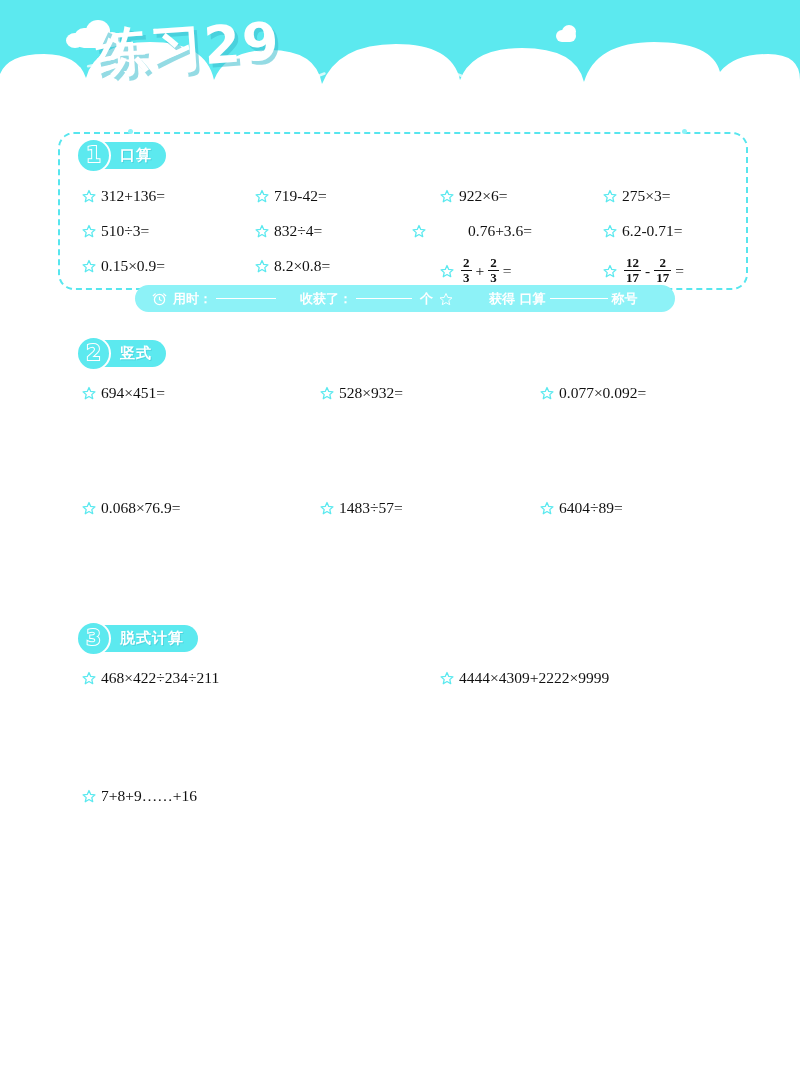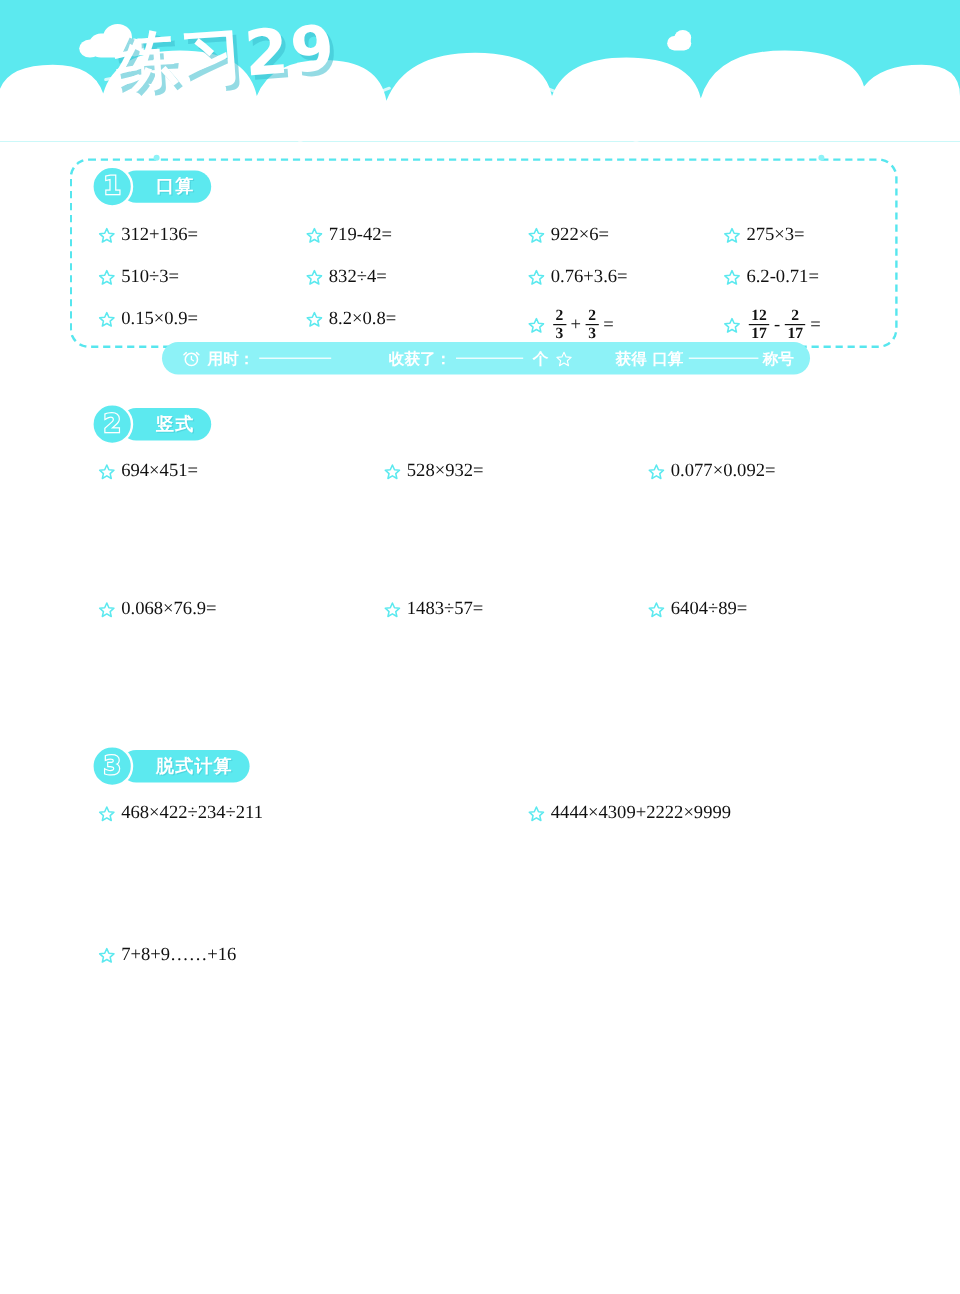--- a/index.html
+++ b/index.html
@@ -85,21 +85,21 @@
     box-sizing: border-box;
   }
 
   
   .sec-head {
     position: absolute;
     height: 27px;
   }
   .sec-pill {
     position: absolute;
-    left: 24px; top: 0;
+    left: 14px; top: 0;
     height: 27px;
     background: #5ce9ef;
     border-radius: 14px;
     padding: 0 14px 0 30px;
     box-sizing: border-box;
     display: flex;
     align-items: center;
     text-align: center;
   }
   .sec-pill-label {
@@ -271,21 +271,21 @@
           <path d="M12 2.6 L15 9.3 L22.2 10 L16.8 14.8 L18.4 21.8 L12 18.1 L5.6 21.8 L7.2 14.8 L1.8 10 L9 9.3 Z" fill="none" stroke="#5ce9ef" stroke-width="2.2" stroke-linejoin="round"></path>
         </svg></span>
       <span class="prob-text">510÷3=</span>
     </div>
   <div class="prob" style="left:255px; top:105px;">
       <span class="star"><svg width="14" height="14" viewBox="0 0 24 24">
           <path d="M12 2.6 L15 9.3 L22.2 10 L16.8 14.8 L18.4 21.8 L12 18.1 L5.6 21.8 L7.2 14.8 L1.8 10 L9 9.3 Z" fill="none" stroke="#5ce9ef" stroke-width="2.2" stroke-linejoin="round"></path>
         </svg></span>
       <span class="prob-text">832÷4=</span>
     </div>
-  <div class="prob" style="left:440px; top:105px;">
+  <div class="prob" style="left:412px; top:105px;gap:37px;">
       <span class="star"><svg width="14" height="14" viewBox="0 0 24 24">
           <path d="M12 2.6 L15 9.3 L22.2 10 L16.8 14.8 L18.4 21.8 L12 18.1 L5.6 21.8 L7.2 14.8 L1.8 10 L9 9.3 Z" fill="none" stroke="#5ce9ef" stroke-width="2.2" stroke-linejoin="round"></path>
         </svg></span>
       <span class="prob-text">0.76+3.6=</span>
     </div>
   <div class="prob" style="left:603px; top:105px;">
       <span class="star"><svg width="14" height="14" viewBox="0 0 24 24">
           <path d="M12 2.6 L15 9.3 L22.2 10 L16.8 14.8 L18.4 21.8 L12 18.1 L5.6 21.8 L7.2 14.8 L1.8 10 L9 9.3 Z" fill="none" stroke="#5ce9ef" stroke-width="2.2" stroke-linejoin="round"></path>
         </svg></span>
       <span class="prob-text">6.2-0.71=</span>
@@ -347,21 +347,21 @@
       <svg width="17" height="17" viewBox="0 0 24 24" style="margin-right:5px;">
         <circle cx="12" cy="13.5" r="7.2" fill="none" stroke="#ffffff" stroke-width="1.8"></circle>
         <path d="M6 5.5 L3.2 8" stroke="#ffffff" stroke-width="1.8" stroke-linecap="round" fill="none"></path>
         <path d="M18 5.5 L20.8 8" stroke="#ffffff" stroke-width="1.8" stroke-linecap="round" fill="none"></path>
         <path d="M12 10 L12 13.5 L14.5 15" stroke="#ffffff" stroke-width="1.6" stroke-linecap="round" fill="none"></path>
       </svg>
       <span>用时：</span>
       <span class="sb-line" style="width:60px;"></span>
     </span>
 
-    <span class="sb-seg" style="margin-left:44px;">
+    <span class="sb-seg" style="margin-left:20px;">
       <span>收获了：</span>
       <span class="sb-line" style="width:56px;"></span>
       <span style="margin-left:4px;">个</span>
       <svg width="14" height="14" viewBox="0 0 24 24" style="margin-left:6px;">
         <path d="M12 2.6 L15 9.3 L22.2 10 L16.8 14.8 L18.4 21.8 L12 18.1 L5.6 21.8 L7.2 14.8 L1.8 10 L9 9.3 Z" fill="none" stroke="#ffffff" stroke-width="1.6" stroke-linejoin="round"></path>
       </svg>
     </span>
 
     <span class="sb-seg" style="margin-left:36px;">
       <span>获得 口算</span>

